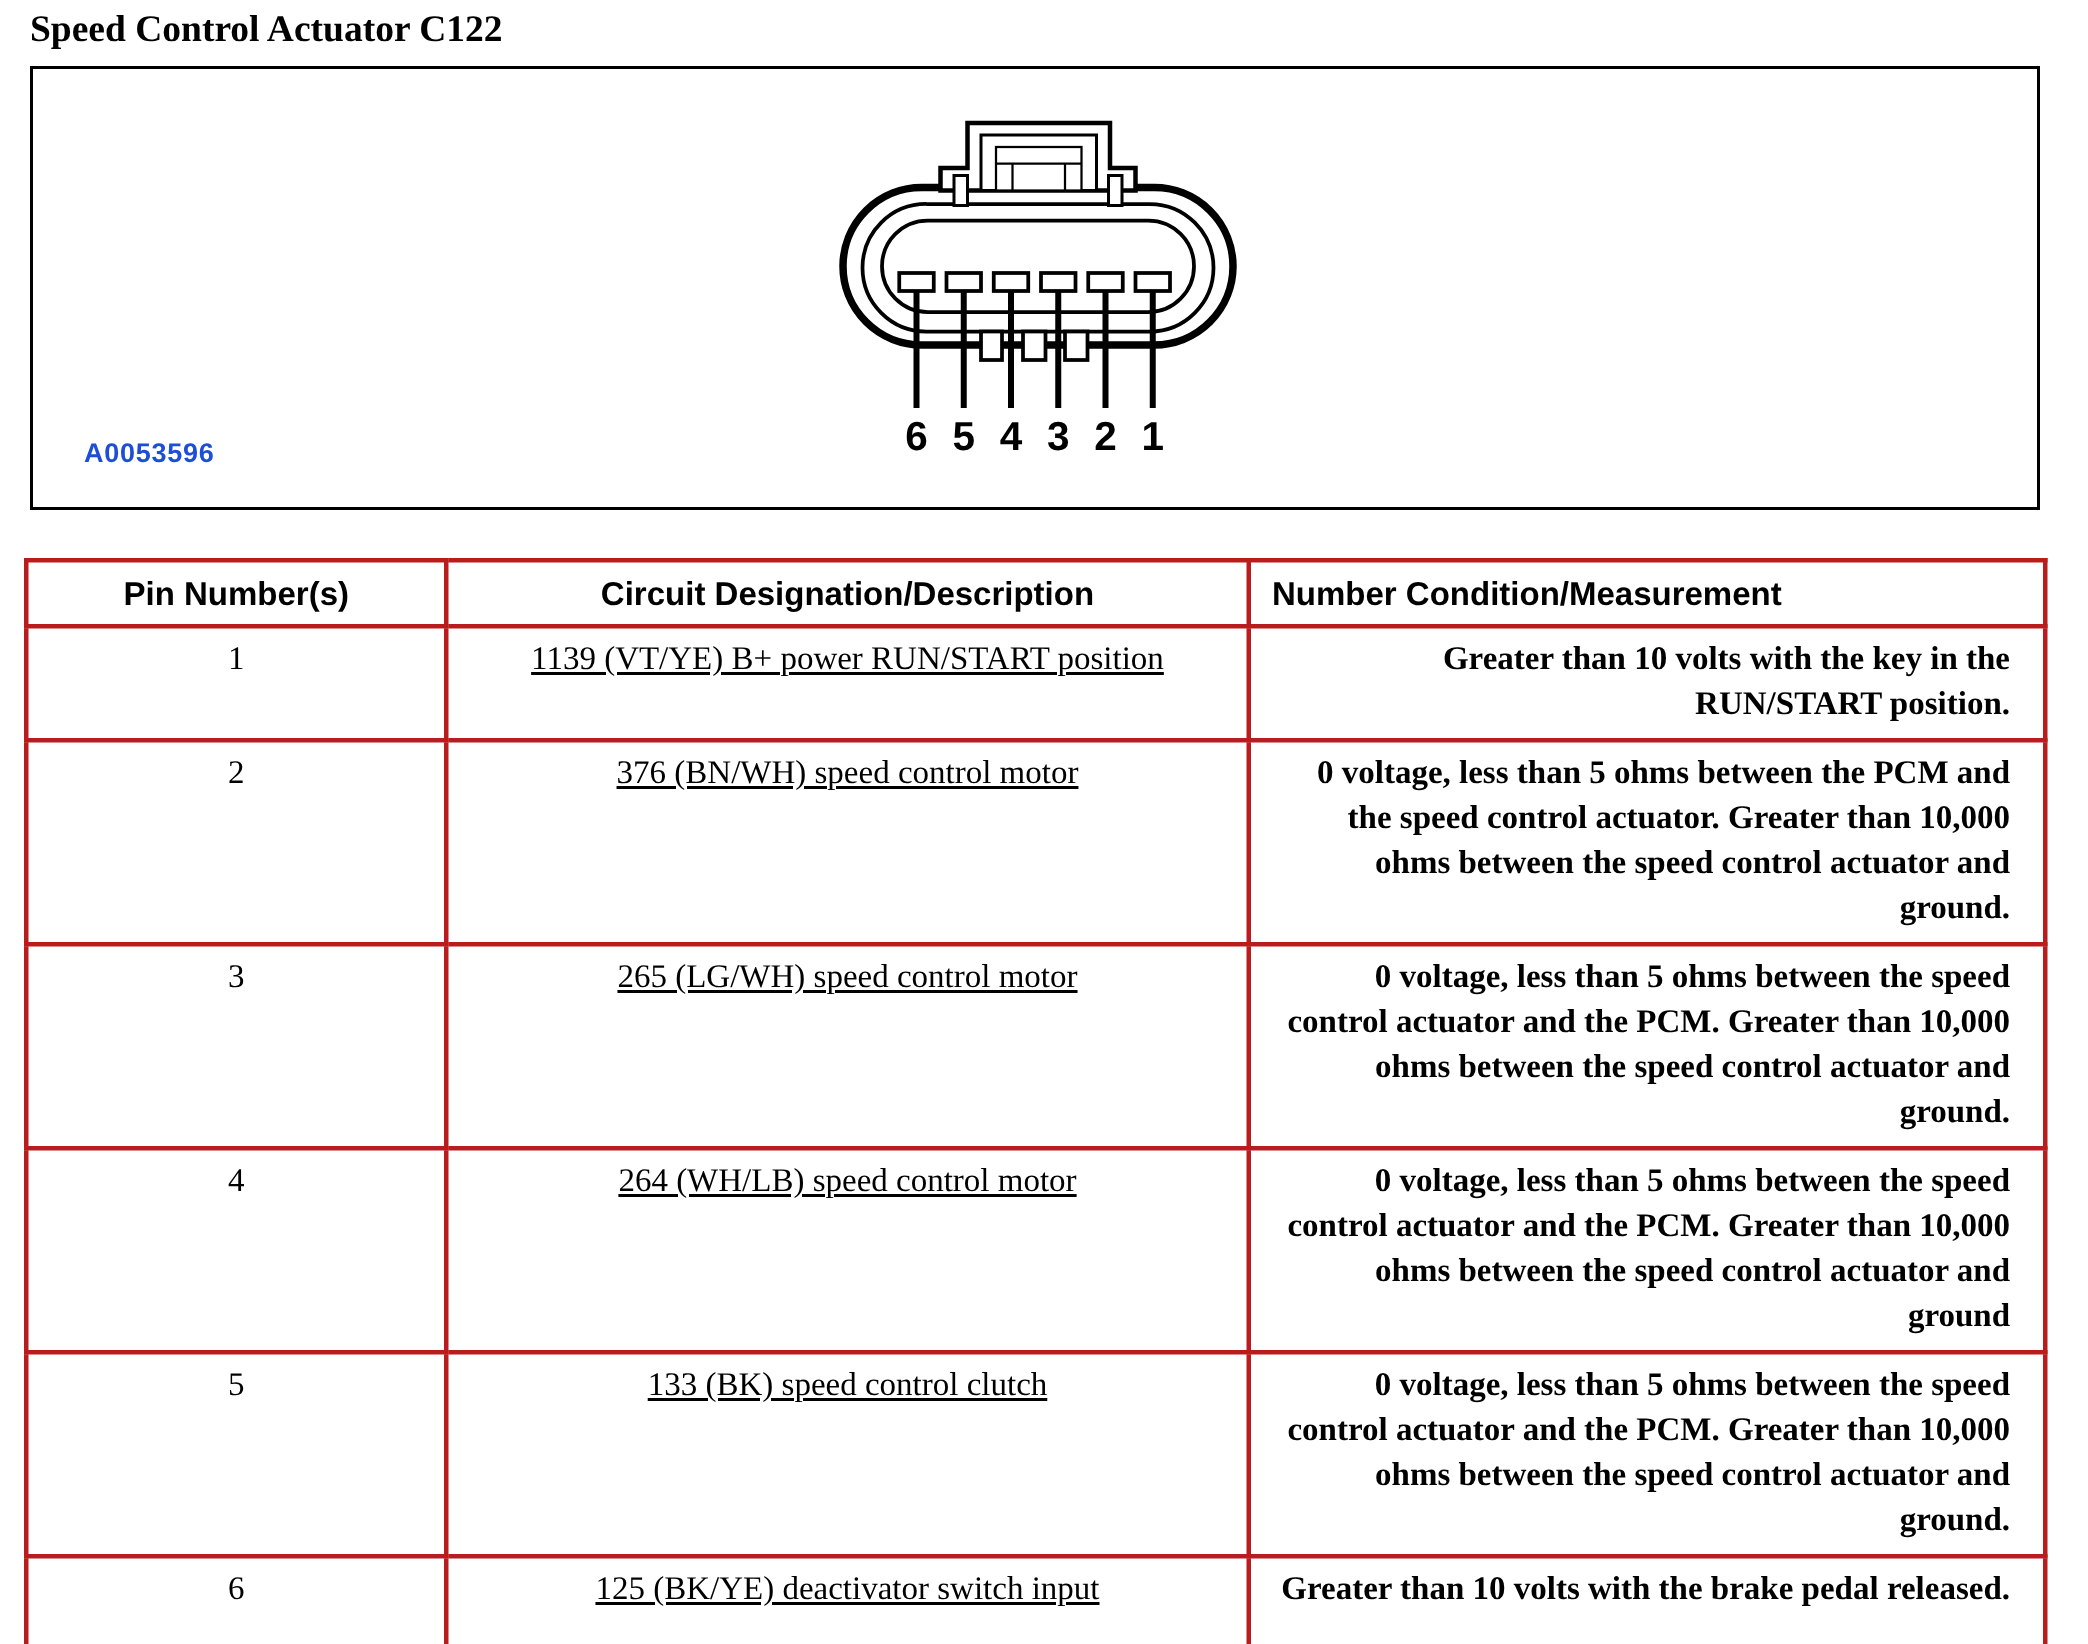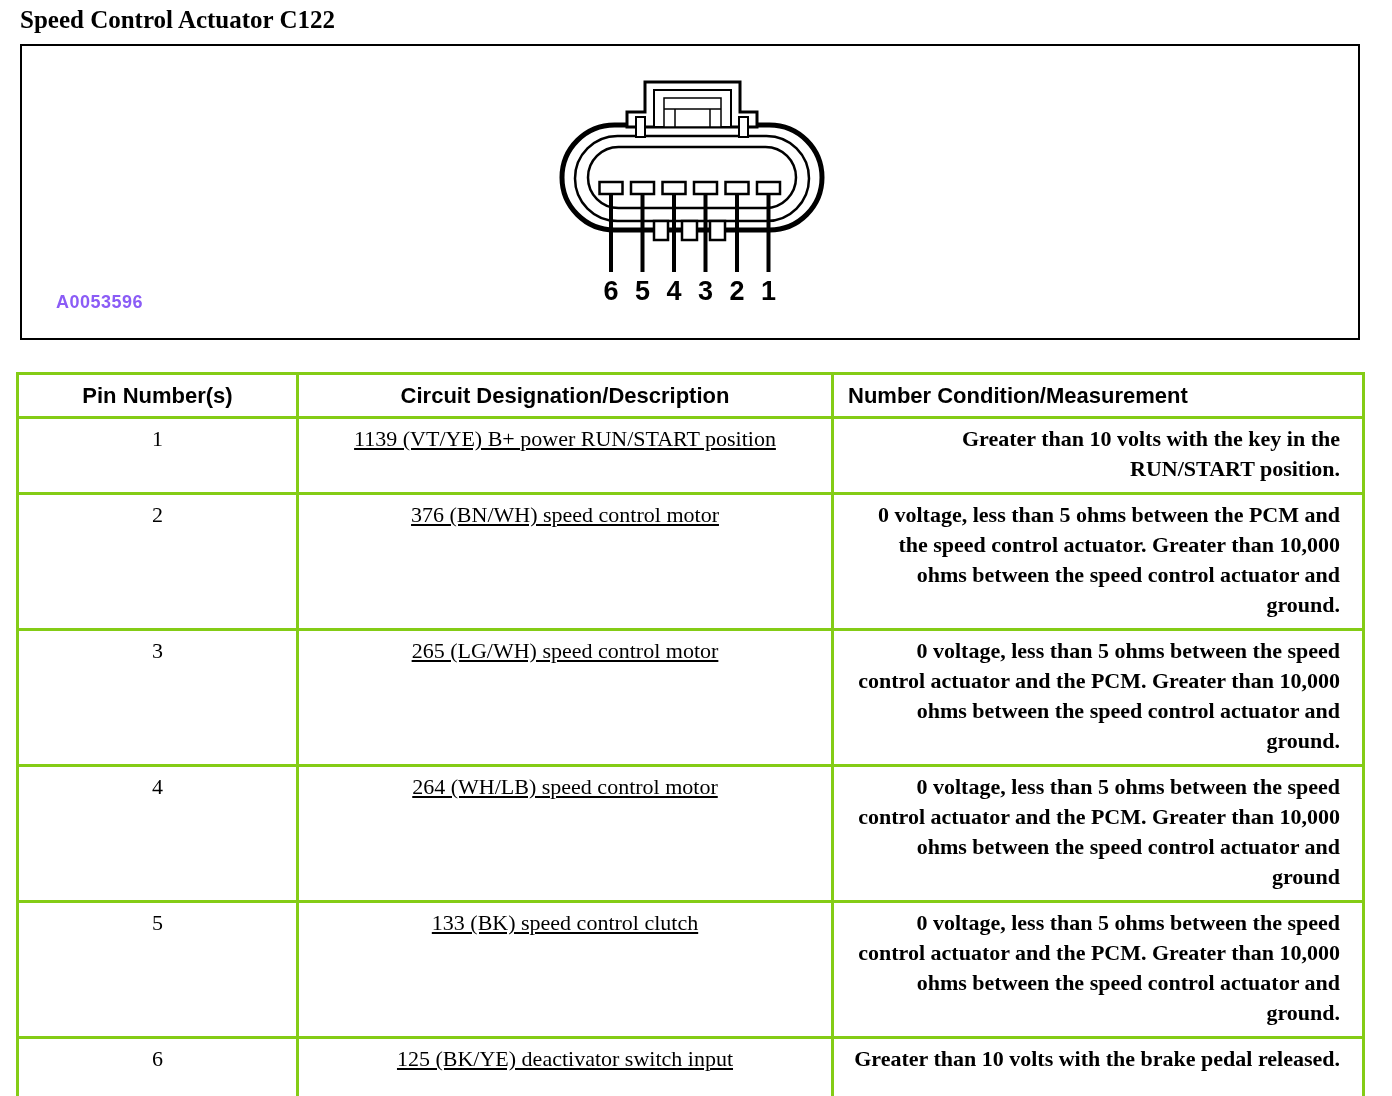--- a/index.html
+++ b/index.html
@@ -40,34 +40,34 @@
     left: 520px;
     top: 14px;
     width: 300px;
     height: 252px;
   }
   .figure-code {
     position: absolute;
     left: 34px;
     top: 246px;
     font: bold 18px "Liberation Sans", sans-serif;
-    color: #8b5cf6;
+    color: #1d4ed8;
     letter-spacing: 0.5px;
   }
   .pin-table {
     position: absolute;
     left: 16px;
     top: 372px;
     width: 1346px;
     border-collapse: collapse;
     table-layout: fixed;
     background: #ffffff;
   }
   .pin-table th, .pin-table td {
-    border: 3px solid #84cc16;
+    border: 3px solid #b91c1c;
     background: #ffffff;
   }
   .pin-table th {
     font: bold 22px "Liberation Sans", sans-serif;
     height: 39px;
     text-align: center;
     vertical-align: middle;
     color: #000000;
   }
   .pin-table th.h-normal {

